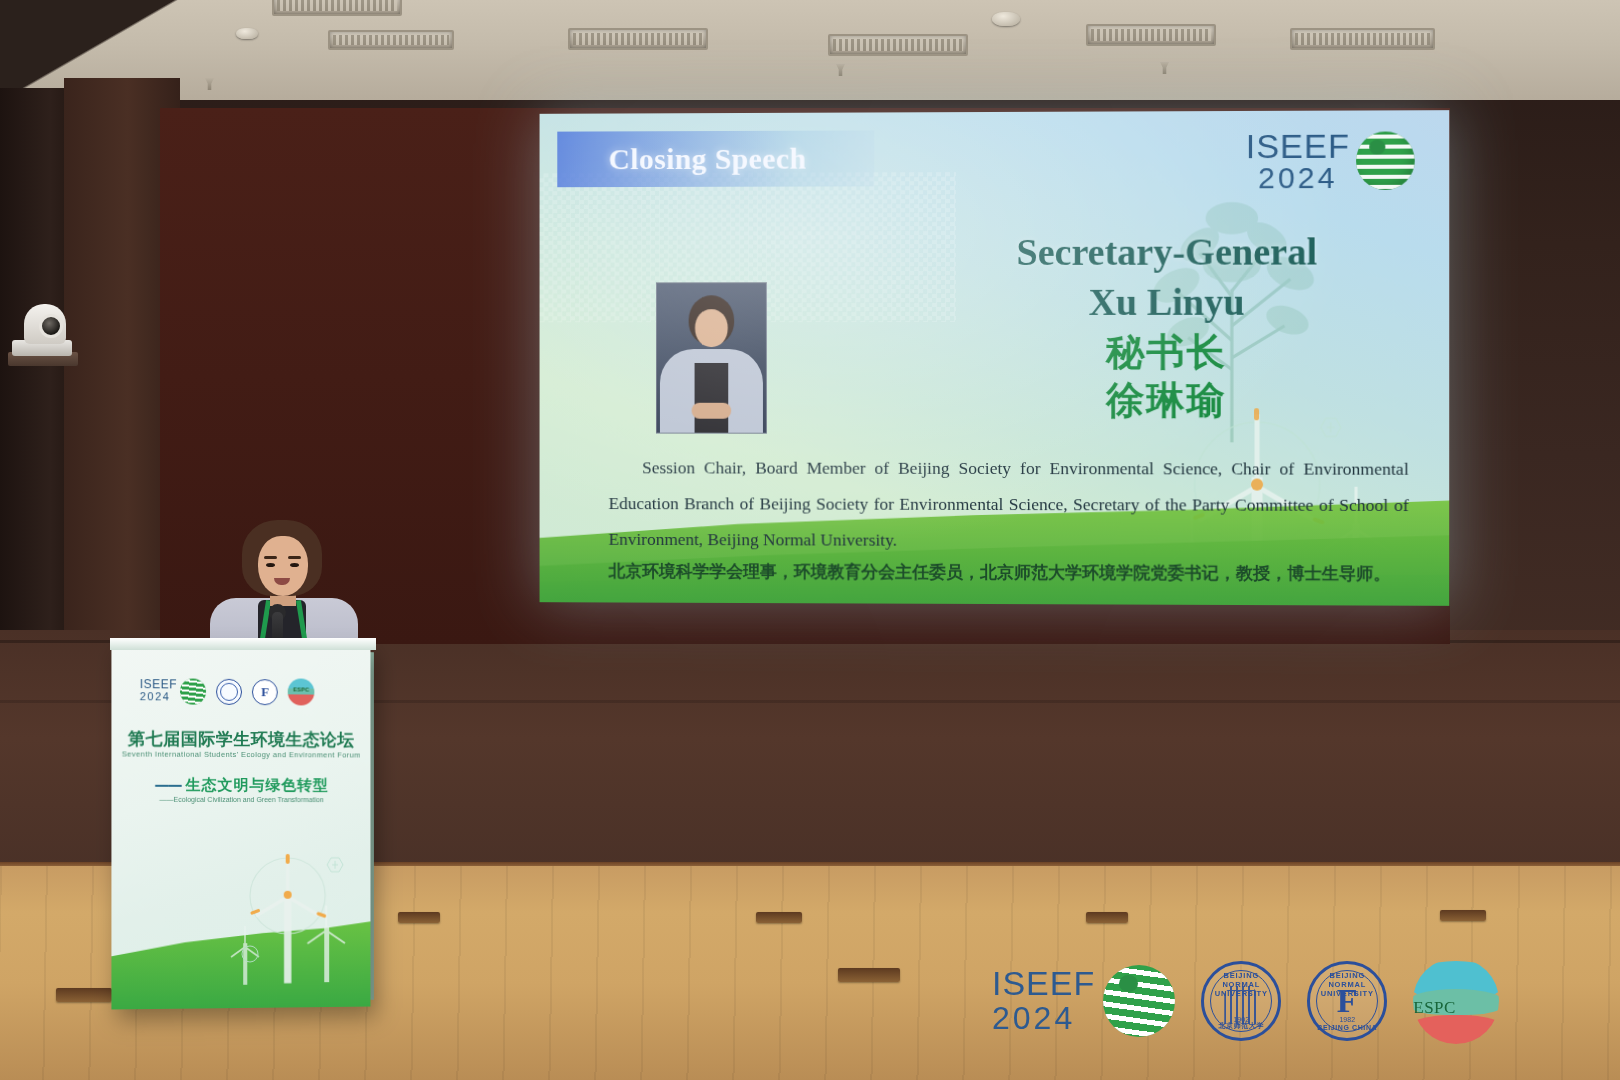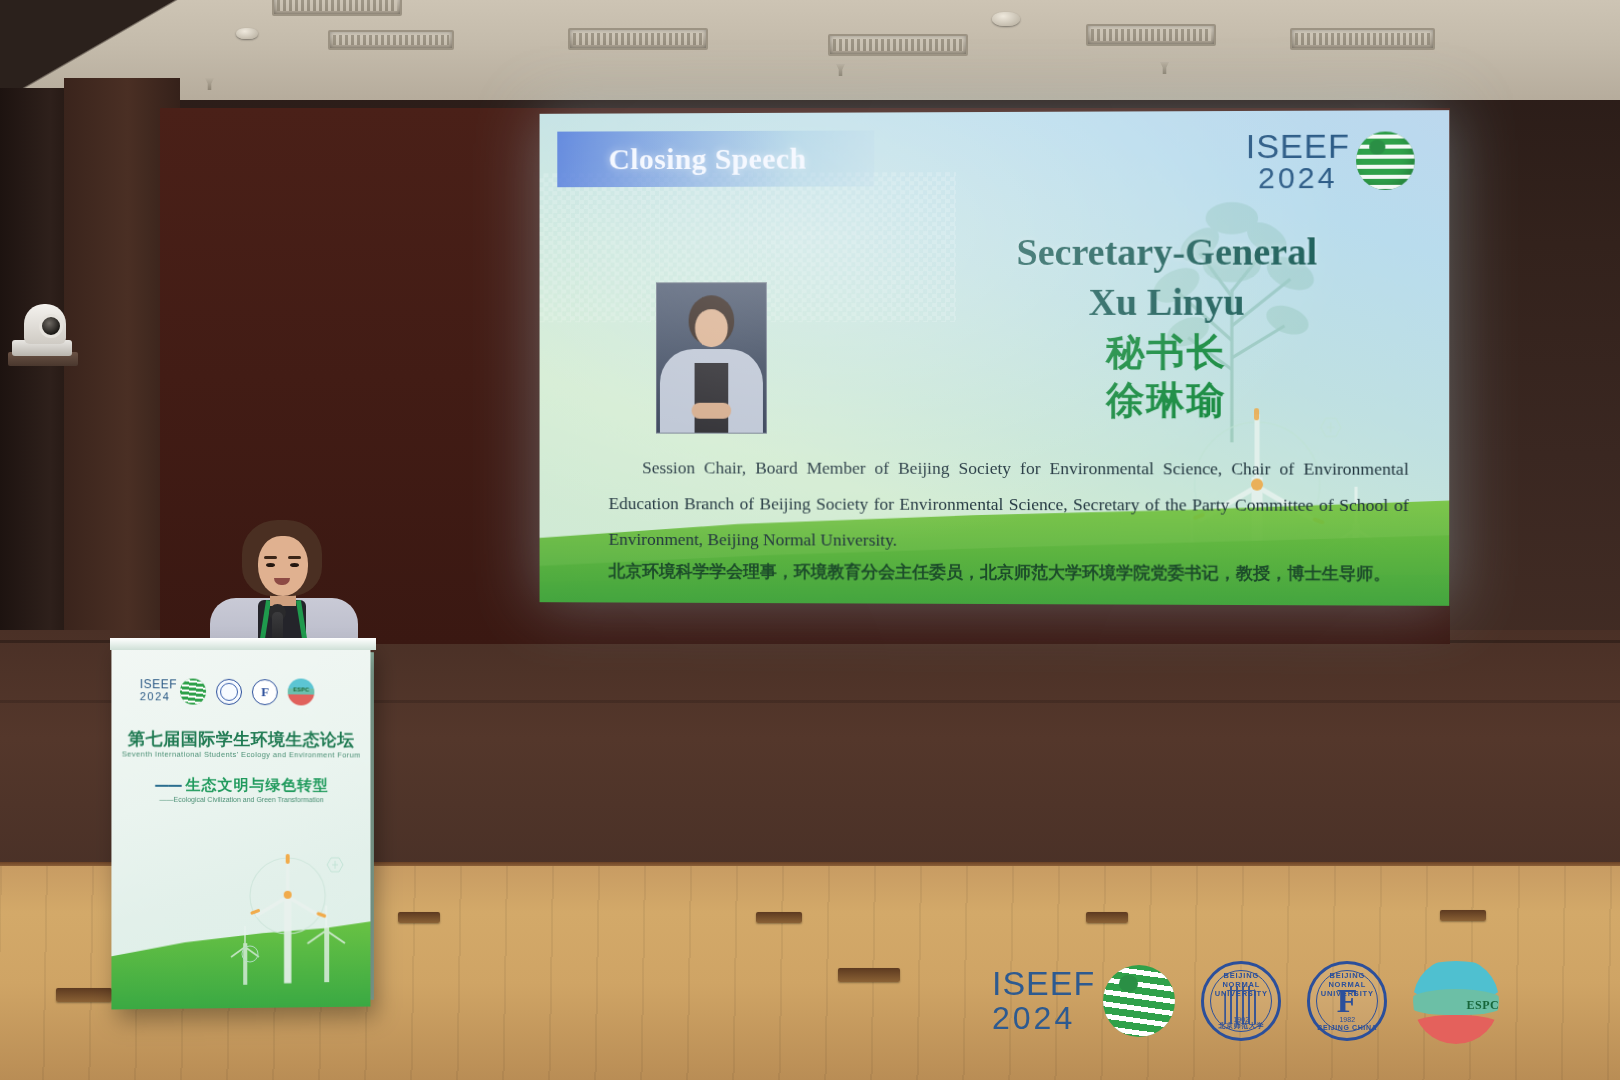--- a/index.html
+++ b/index.html
@@ -377,22 +377,22 @@
   .wm-f{ font-family:"Liberation Serif",serif; font-weight:700; font-size:34px;
     position:absolute; left:0;right:0; top:50%; transform:translateY(-50%); text-align:center;}
   .wm-espc{ width:86px;height:86px;border-radius:50%; position:relative; overflow:hidden;
     background:linear-gradient(180deg,#ffffff00,#ffffff00);}
   .wm-espc .b1{position:absolute;left:-6%;top:4%;width:112%;height:46%;background:#4fc0d0;
     border-radius:50% 50% 45% 45%;}
   .wm-espc .b2{position:absolute;left:-6%;top:36%;width:112%;height:30%;background:#6cbfa6;
     border-radius:50% 50% 40% 40%;}
   .wm-espc .b3{position:absolute;left:-6%;bottom:0;width:112%;height:34%;background:#e4615c;
     border-radius:45% 45% 50% 50%;}
-  .wm-espc .tx{position:absolute;left:0;right:0;top:46%;text-align:right;
-    font-family:"Liberation Serif",serif; font-weight:700; font-size:12px; color:#17663a;
+  .wm-espc .tx{position:absolute;left:0;right:0;top:46%;text-align:left;
+    font-family:"Liberation Serif",serif; font-weight:400; font-size:17px; color:#17663a;
     letter-spacing:.5px;}
 </style>
 </head>
 <body>
 
 <div id="scene">
 
   <div class="wall-dark"></div>
   <div class="ceiling"></div>
   <div class="ceiling-slope"></div>

